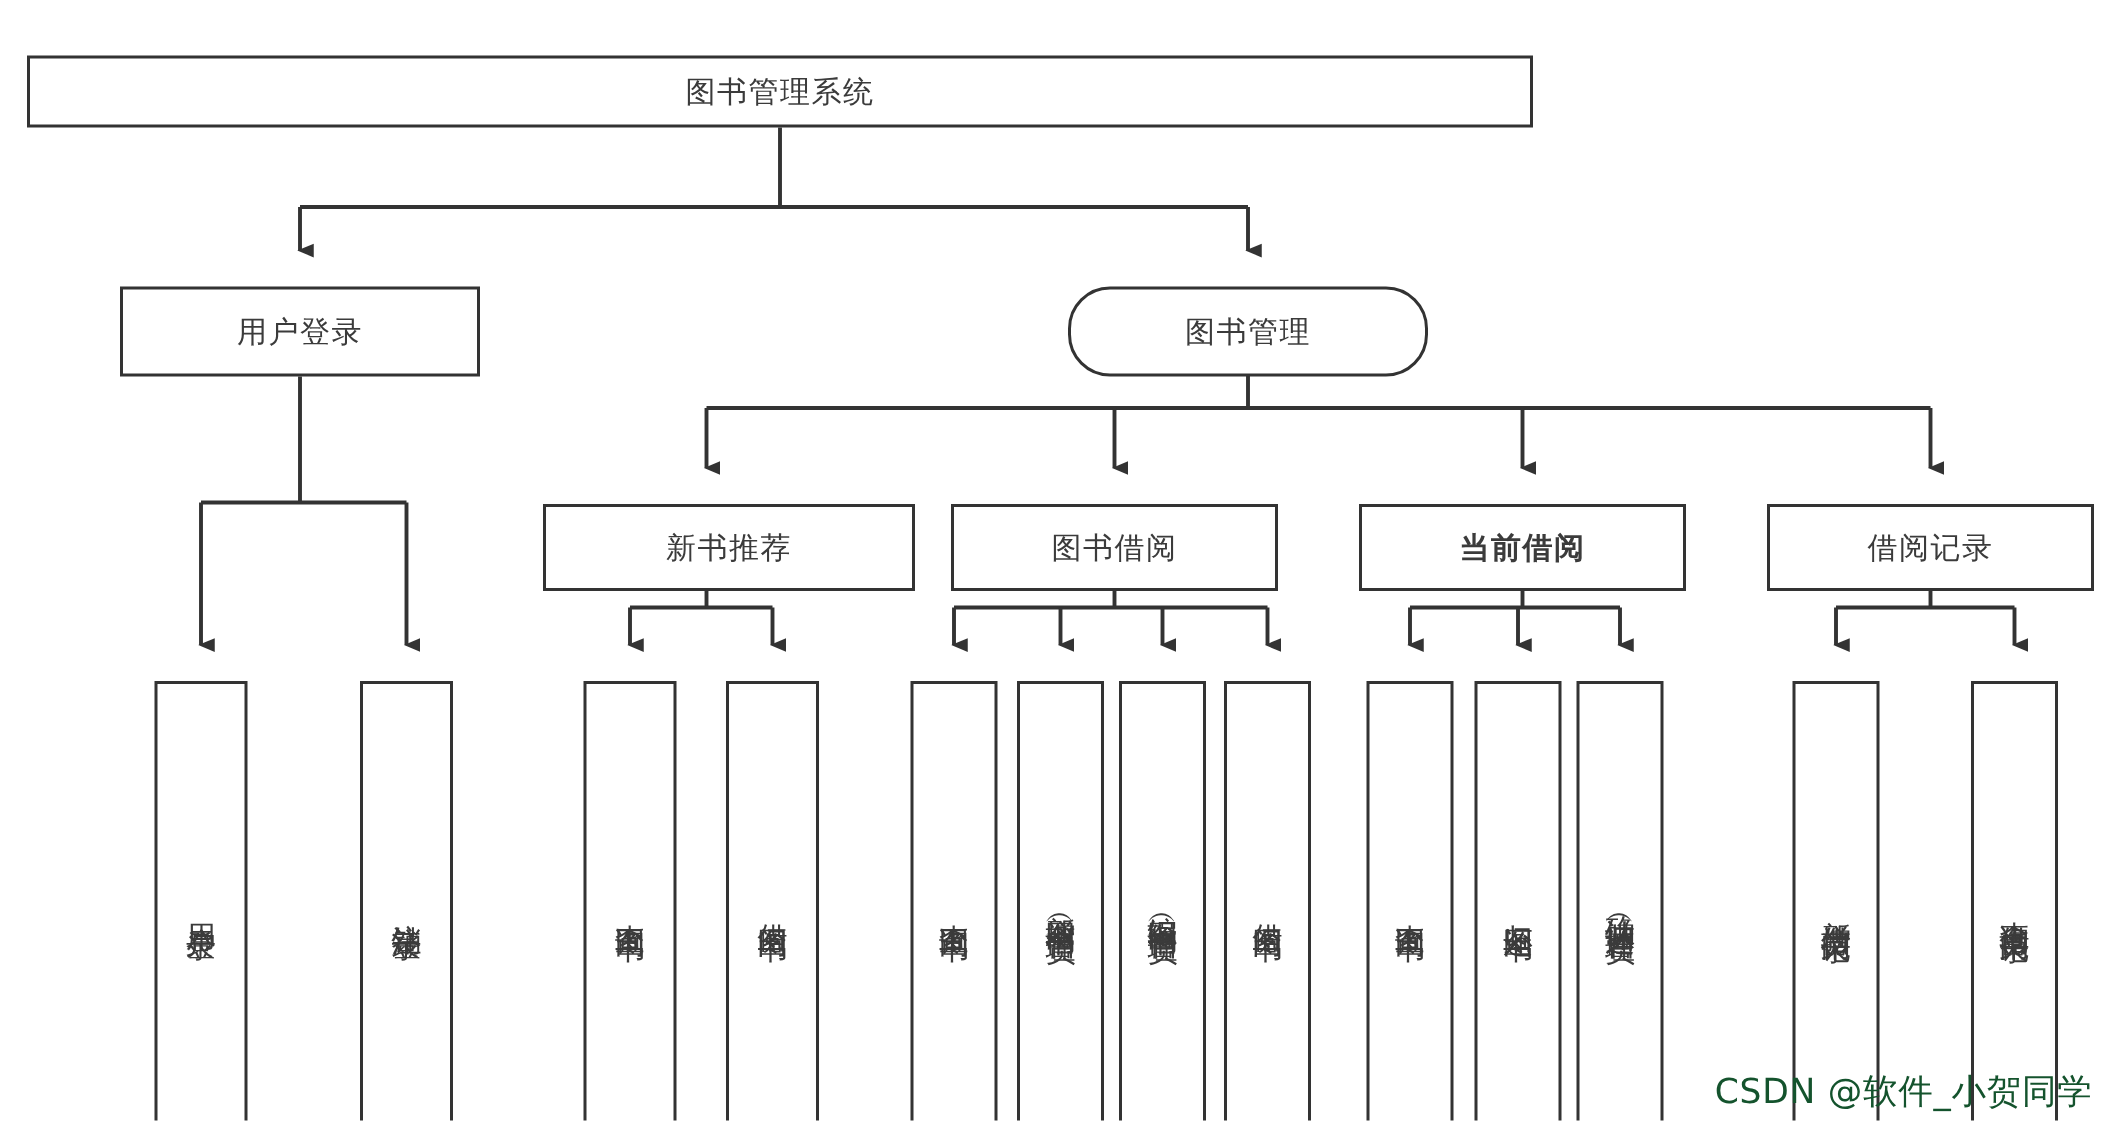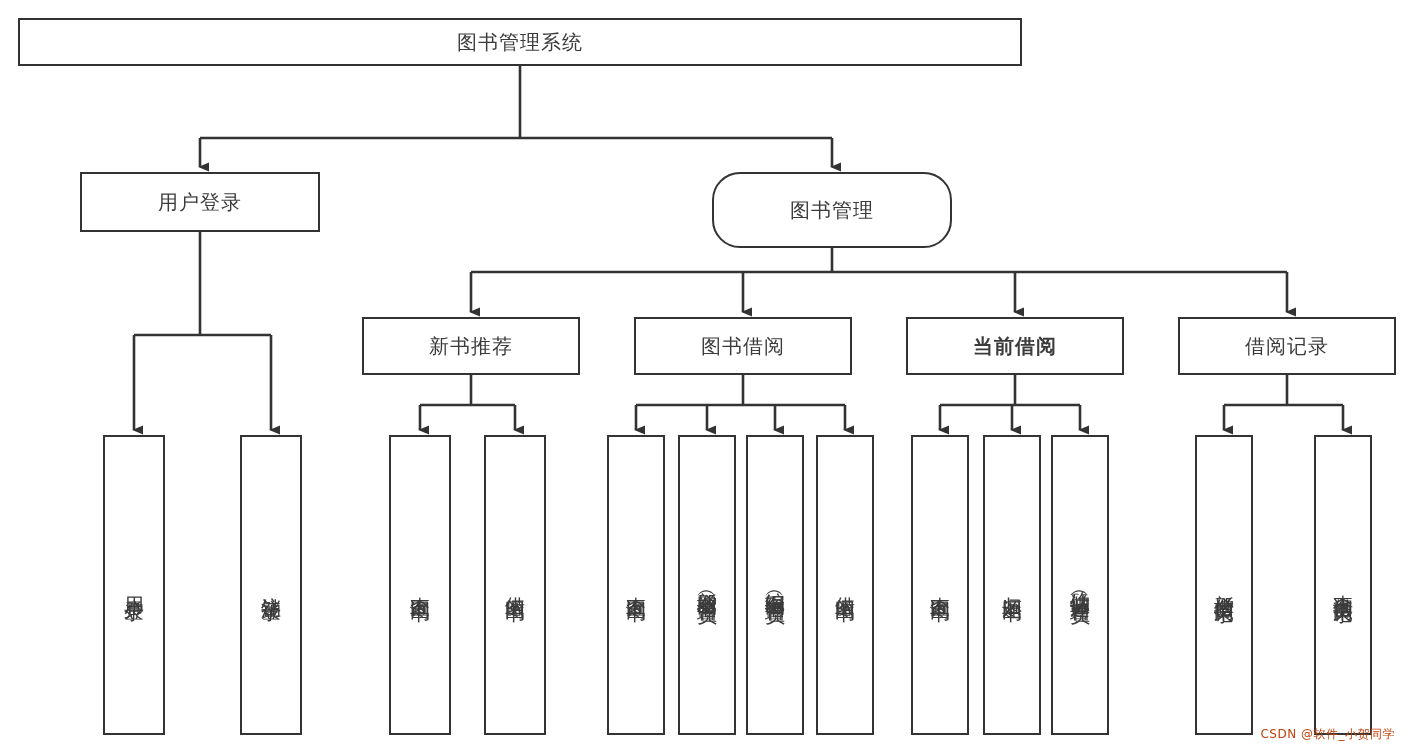--- a/index.html
+++ b/index.html
@@ -8,30 +8,31 @@
     font-family:"DejaVu Sans","Liberation Sans",sans-serif;
     width:1405px;height:747px;overflow:hidden;position:relative;
   }
   #diagram-root{position:relative;width:1405px;height:747px;background:#fff;}
   svg#tree-svg{position:absolute;left:0;top:0;width:1405px;height:747px;display:block;}
   .node-box{
     position:absolute;box-sizing:border-box;
     border:2px solid #333333;background:#ffffff;
     display:flex;align-items:center;justify-content:center;
     color:#3b3b3b;
+    margin-top:19px;
   }
   .node-h{font-size:20px;line-height:1.1;letter-spacing:1px;white-space:nowrap;}
   .node-v{
     writing-mode:vertical-rl;text-orientation:upright;
     font-size:20px;line-height:1.45;letter-spacing:2px;
     white-space:nowrap;text-align:center;
   }
   .watermark{
     position:absolute;right:10px;bottom:4px;
-    font-size:12px;color:#c2410c;letter-spacing:0.5px;
+    font-size:23px;color:#14532d;letter-spacing:0.5px;
     white-space:nowrap;pointer-events:none;
   }
 </style>
 </head>
 <body>
 
 <div id="diagram-root">
 
   <svg id="tree-svg" viewBox="0 0 1405 747" xmlns="http://www.w3.org/2000/svg">
     <defs>
@@ -76,24 +77,24 @@
       </g>
   </svg>
 
   <div id="nodes-layer">
       <div class="node-box" style="left: 18px; top: 18px; width: 1004px; height: 48px;">
         <span class="node-h">图书管理系统</span>
       </div>
       <div class="node-box" style="left: 80px; top: 172px; width: 240px; height: 60px;">
         <span class="node-h">用户登录</span>
       </div>
-      <div class="node-box" style="left: 712px; top: 172px; width: 240px; height: 76px; border-radius: 28px;">
+      <div class="node-box" style="left: 712px; top: 172px; width: 240px; height: 60px; border-radius: 28px;">
         <span class="node-h">图书管理</span>
       </div>
-      <div class="node-box" style="left: 362px; top: 317px; width: 218px; height: 58px;">
+      <div class="node-box" style="left: 362px; top: 317px; width: 248px; height: 58px;">
         <span class="node-h">新书推荐</span>
       </div>
       <div class="node-box" style="left: 634px; top: 317px; width: 218px; height: 58px; align-items: center;">
         <span class="node-h">图书借阅</span>
       </div>
       <div class="node-box" style="left: 906px; top: 317px; width: 218px; height: 58px; font-weight: bold;">
         <span class="node-h">当前借阅</span>
       </div>
       <div class="node-box" style="left: 1178px; top: 317px; width: 218px; height: 58px;">
         <span class="node-h">借阅记录</span>

